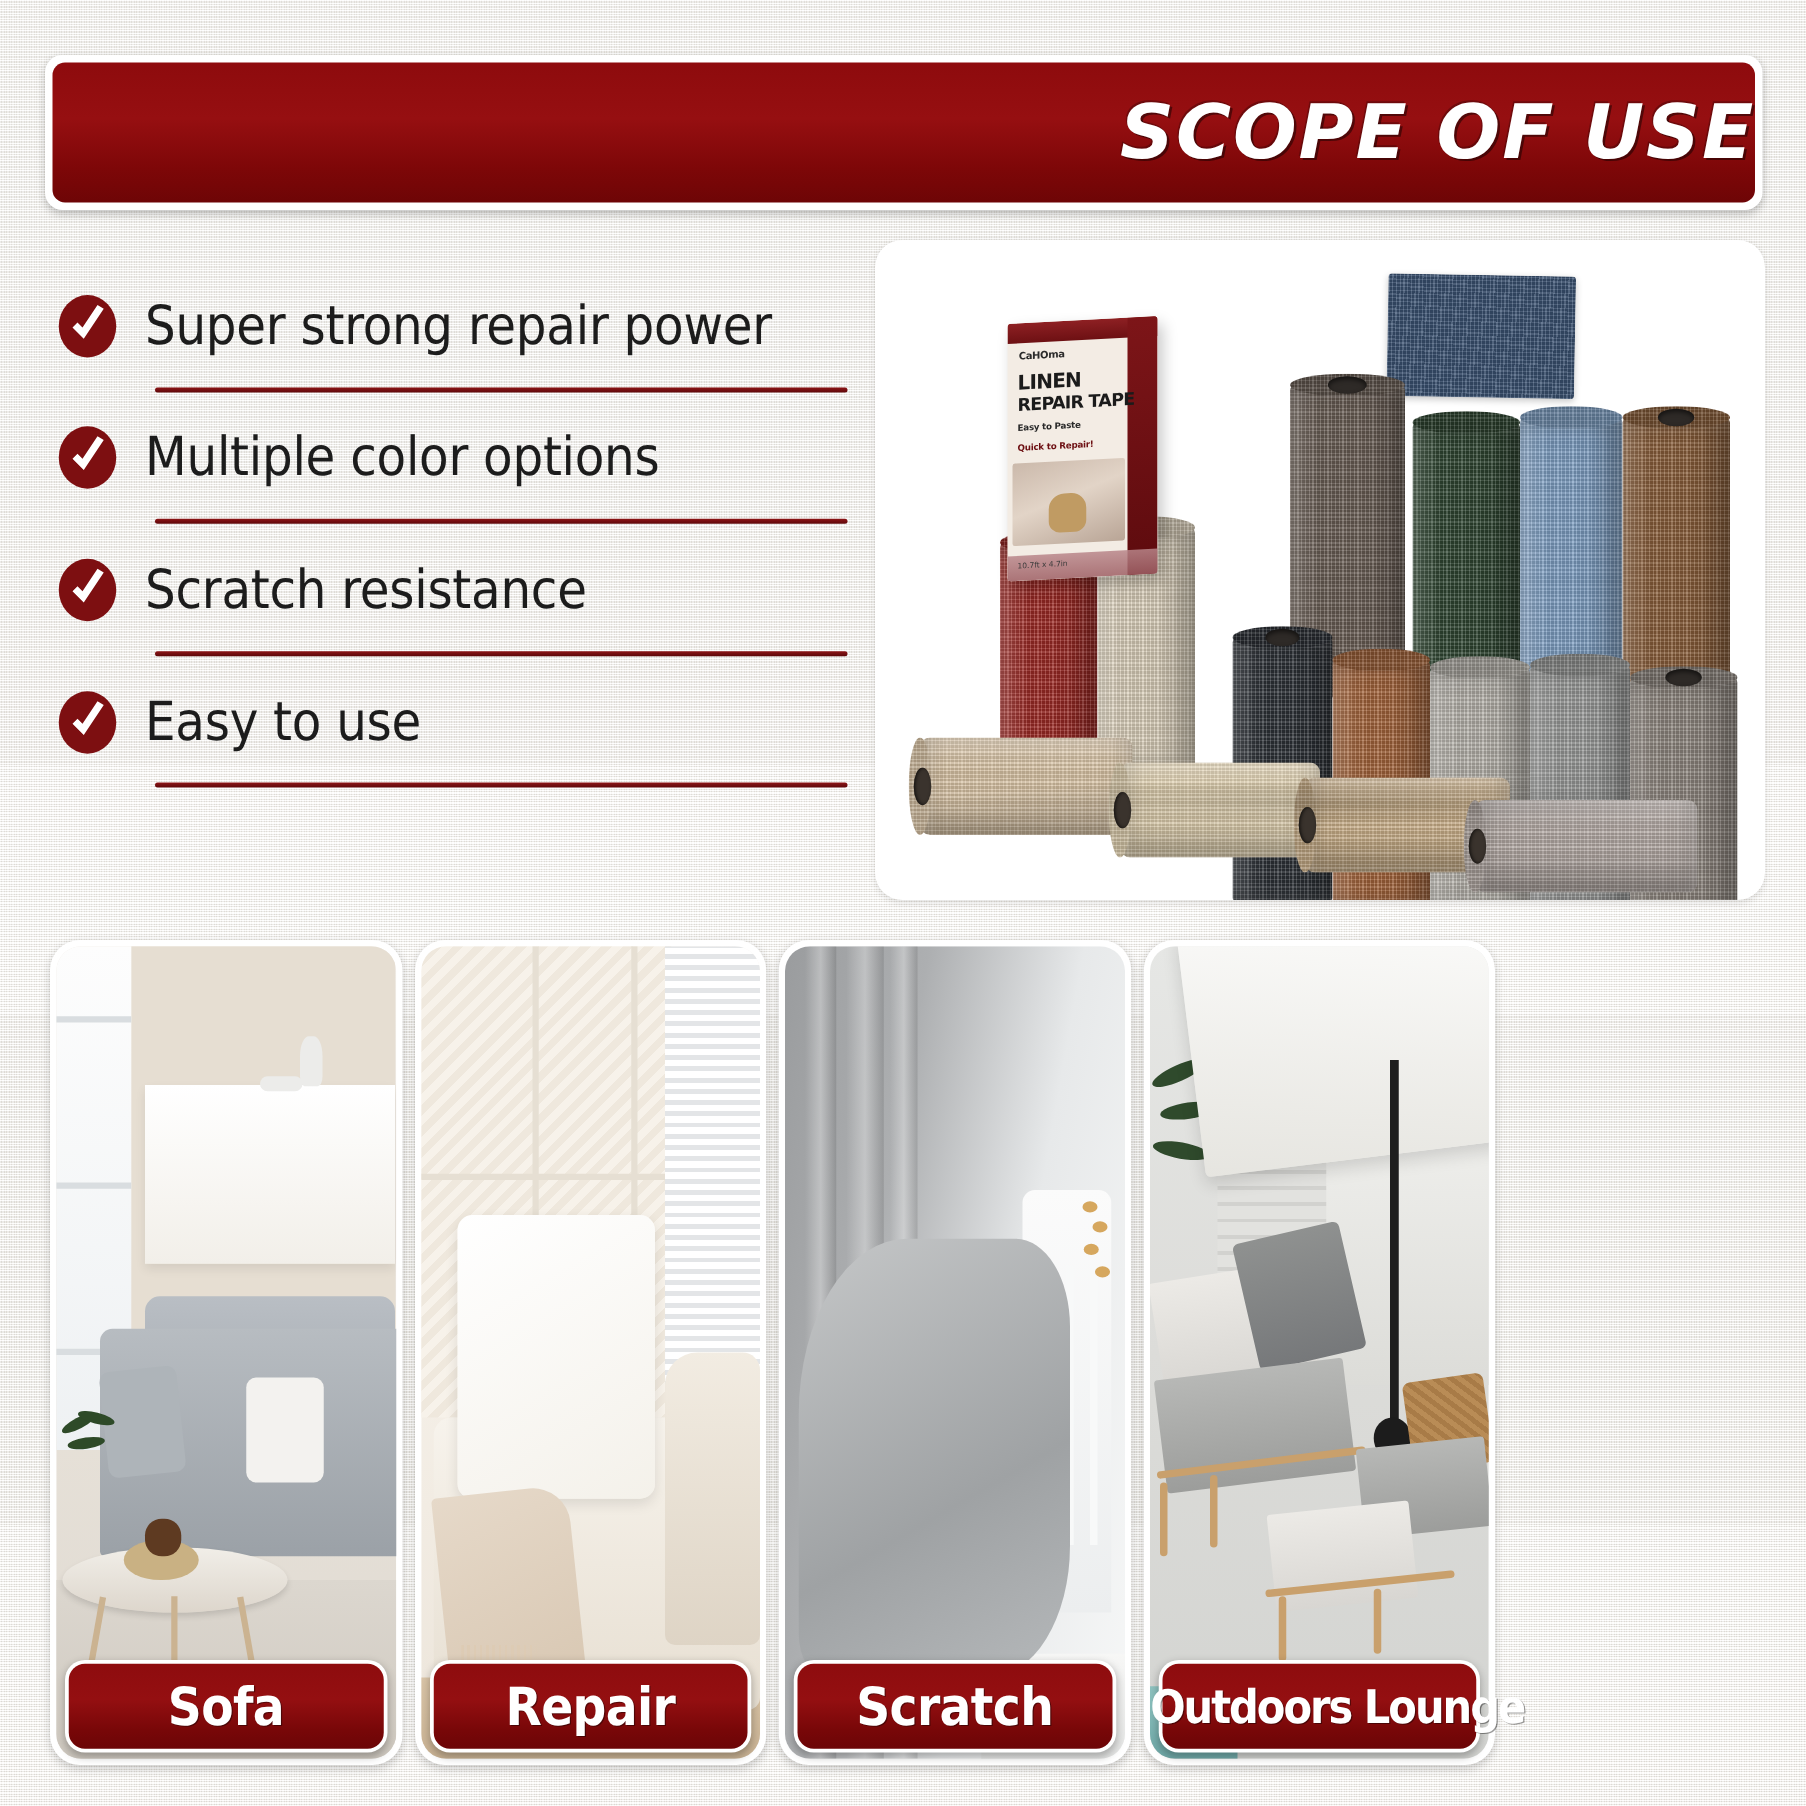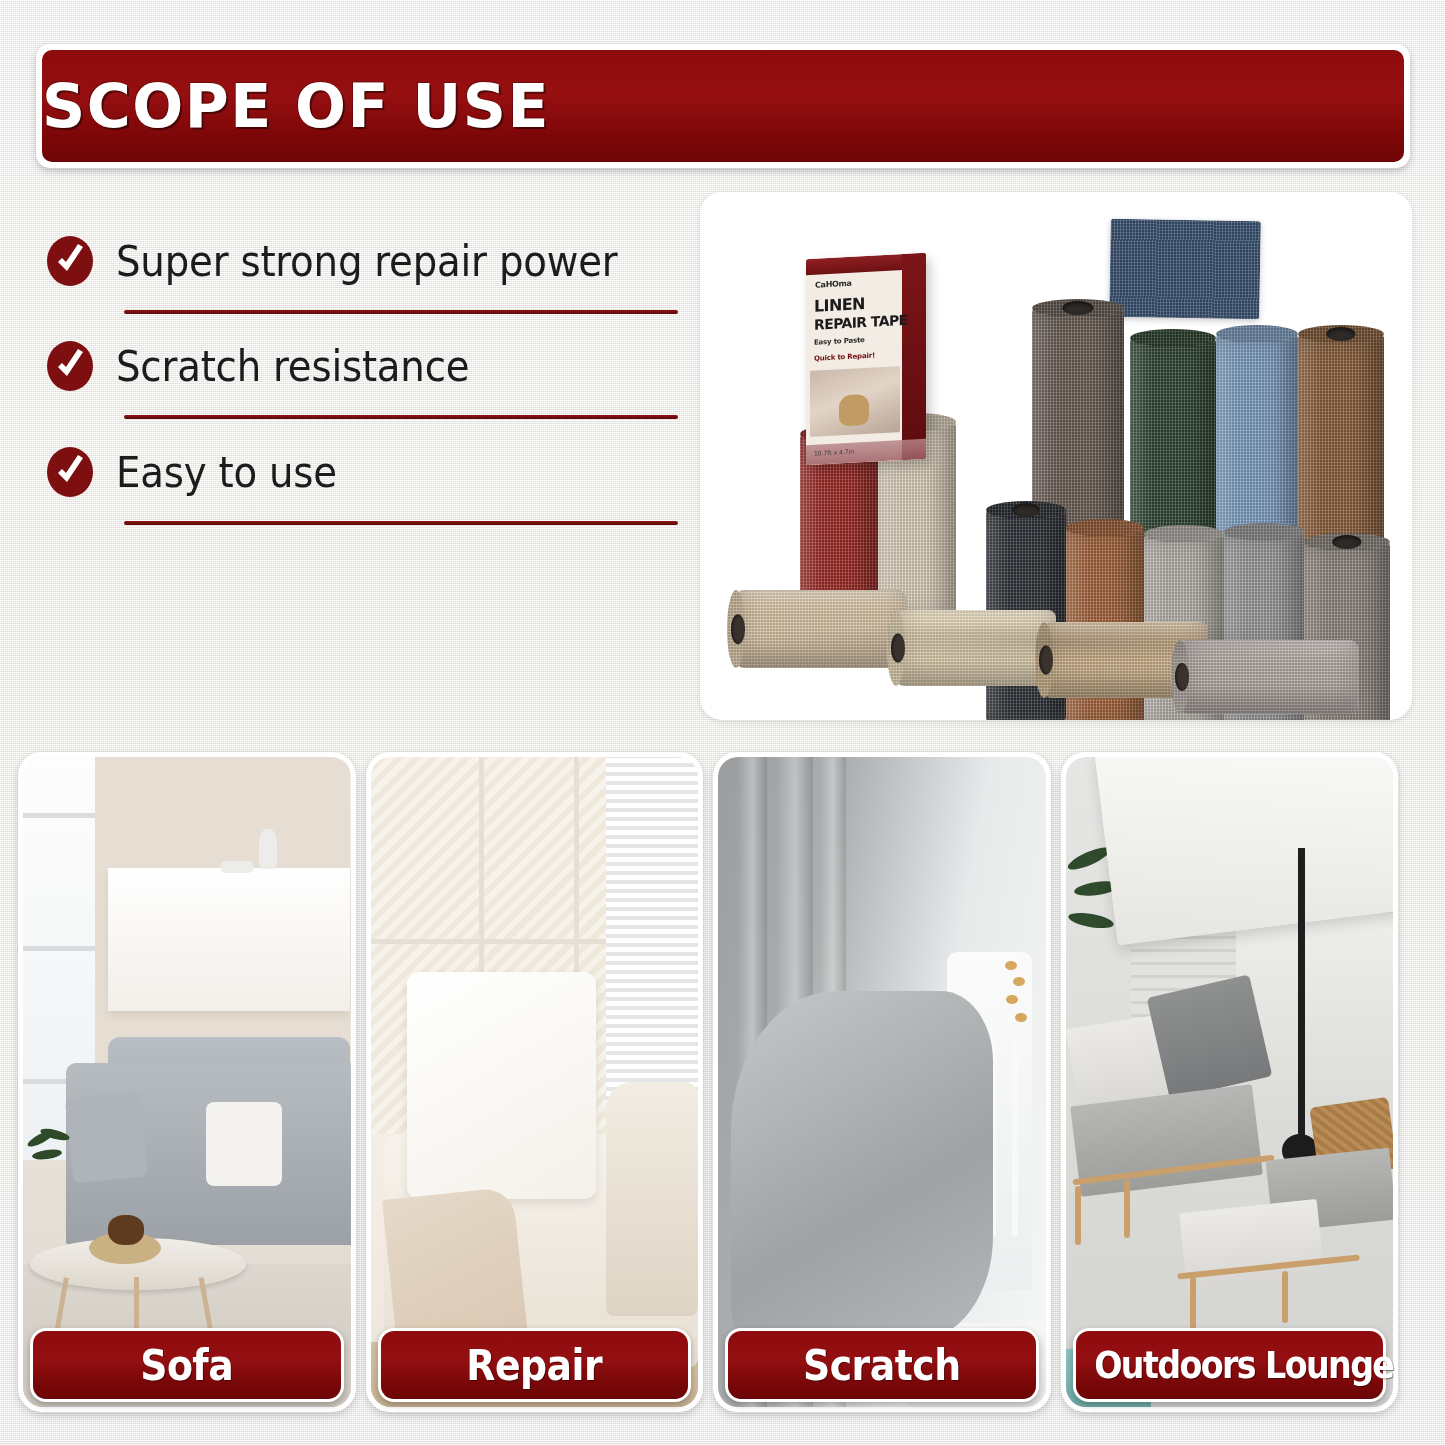--- a/index.html
+++ b/index.html
@@ -33,21 +33,22 @@
     box-shadow: 0 3px 7px rgba(0,0,0,0.22);
   }
   .banner-inner {
     width: 100%;
     height: 100%;
     border-radius: 10px;
     background:
       linear-gradient(180deg, #8e0b0d 0%, #960f11 40%, #7e0708 75%, #6e0506 100%);
     display: flex;
     align-items: center;
-    justify-content: flex-start;
+    justify-content: flex-end;
+    font-style: italic;
   }
   .banner-title {
     font-family: "DejaVu Sans", sans-serif;
     font-weight: bold;
     font-size: 60px;
     letter-spacing: 1.5px;
     color: #ffffff;
     text-shadow:
       2px 2px 0 rgba(0,0,0,0.45),
       -1px -1px 0 rgba(0,0,0,0.25);
@@ -257,23 +258,23 @@
 
   .card-shadow-floor {
     position: absolute;
     left: 60px; right: 40px; bottom: 58px; height: 40px;
     background: radial-gradient(ellipse at 50% 50%, rgba(0,0,0,0.13), rgba(0,0,0,0) 70%);
   }
 
   
   .panels {
     position: absolute;
-    left: 18px;
+    left: 40px;
     top: 752px;
-    width: 1380px;
+    width: 1156px;
     height: 660px;
     display: flex;
     gap: 10px;
   }
   .panel {
     position: relative;
     flex: 1 1 0;
     border-radius: 24px;
     background: #ffffff;
     padding: 5px;
@@ -391,20 +392,30 @@
     <span class="check-icon">
       <svg viewBox="0 0 48 52">
           <ellipse cx="24" cy="26" rx="23" ry="25" fill="#7d0f11"></ellipse>
           <path d="M12 27 L21 36 L37 12 L32 9 L20 27 L16 23 Z" fill="#ffffff"></path>
         </svg>
     </span>
     <span class="feature-label">Super strong repair power</span>
     <span class="feature-divider"></span>
   </div>
 
+  <div class="feature-row">
+    <span class="check-icon">
+      <svg viewBox="0 0 48 52">
+          <ellipse cx="24" cy="26" rx="23" ry="25" fill="#7d0f11"></ellipse>
+          <path d="M12 27 L21 36 L37 12 L32 9 L20 27 L16 23 Z" fill="#ffffff"></path>
+        </svg>
+    </span>
+    <span class="feature-label">Multiple color options</span>
+    <span class="feature-divider"></span>
+  </div>
 
 
   <div class="feature-row">
     <span class="check-icon">
       <svg viewBox="0 0 48 52">
           <ellipse cx="24" cy="26" rx="23" ry="25" fill="#7d0f11"></ellipse>
           <path d="M12 27 L21 36 L37 12 L32 9 L20 27 L16 23 Z" fill="#ffffff"></path>
         </svg>
     </span>
     <span class="feature-label">Scratch resistance</span>

